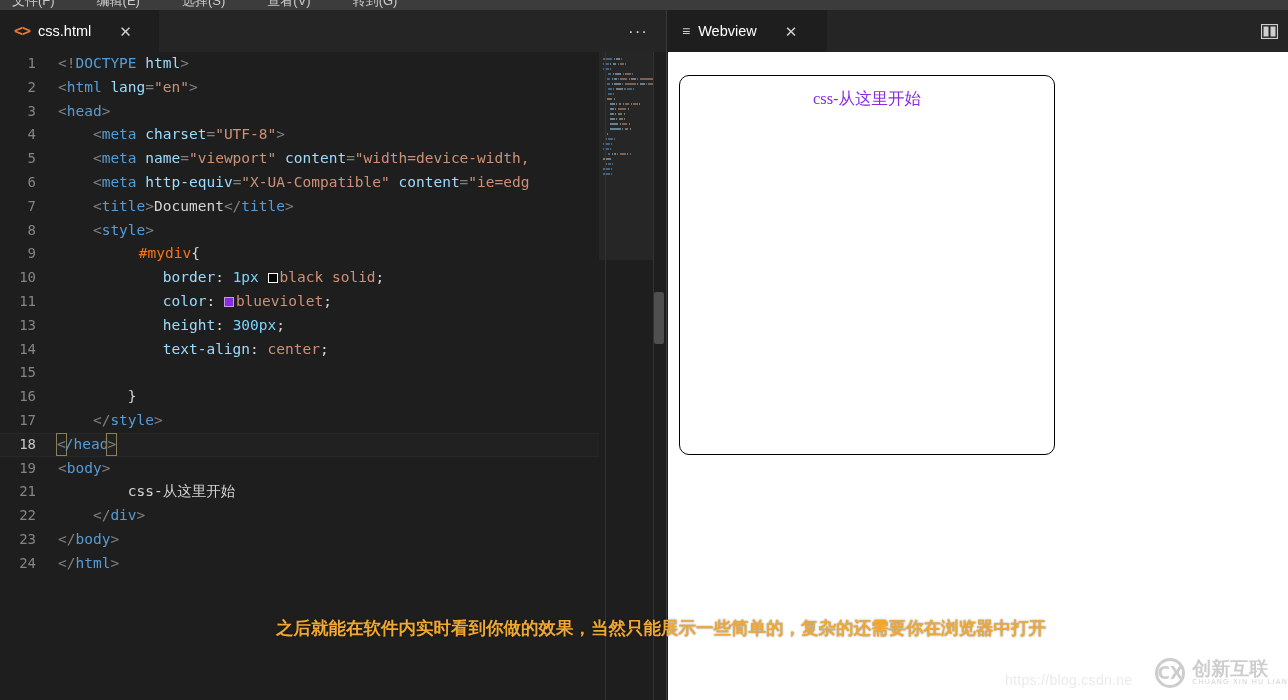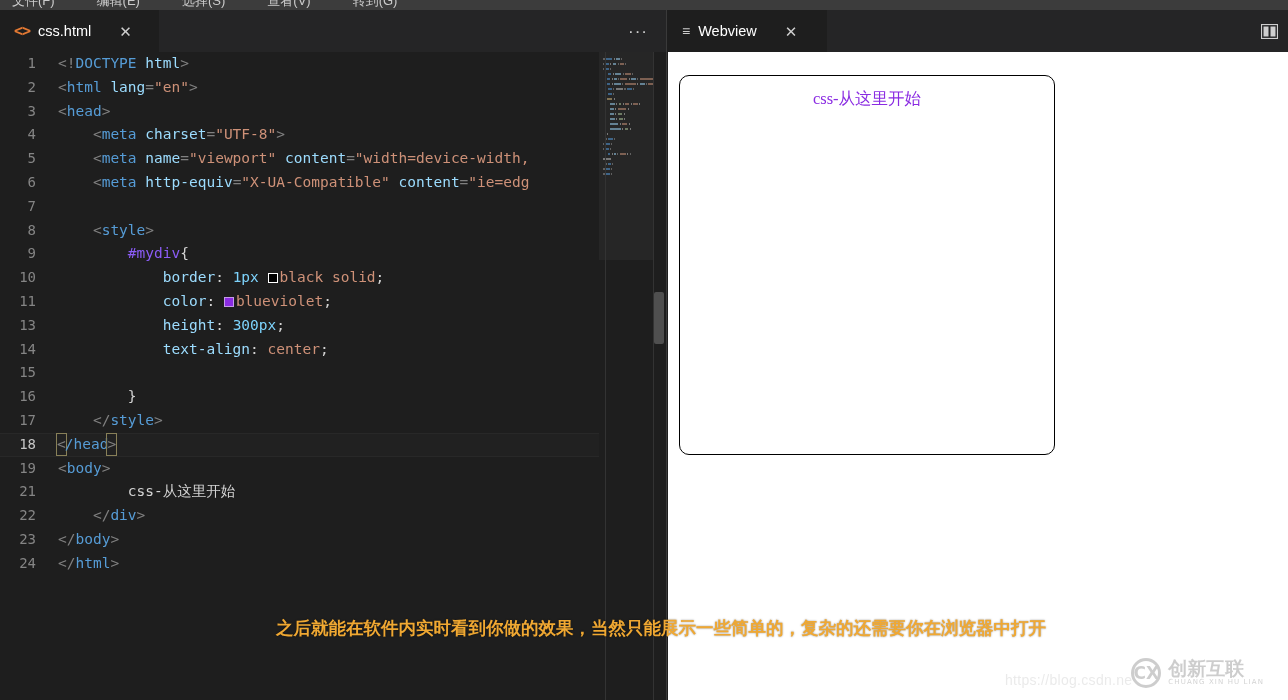--- a/index.html
+++ b/index.html
@@ -167,21 +167,21 @@
   }
 
   
   .t-punct   { color: #808080; }
   .t-tag     { color: #569cd6; }
   .t-attr    { color: #9cdcfe; }
   .t-str     { color: #ce9178; }
   .t-text    { color: #d4d4d4; }
   .t-doctype { color: #569cd6; }
   .t-doctype-name { color: #9cdcfe; }
-  .t-sel     { color: #8b5cf6; }
+  .t-sel     { color: #f97316; margin-left: 11px; }
   .t-prop    { color: #9cdcfe; }
   .t-val     { color: #ce9178; }
   .t-num     { color: #7dd3fc; }
   .t-brace   { color: #d4d4d4; }
 
   .swatch {
     display: inline-block;
     width: 10px;
     height: 10px;
     vertical-align: -1px;
@@ -313,21 +313,21 @@
     left: 1005px;
     top: 672px;
     color: rgba(190,190,190,0.33);
     font-size: 14px;
     font-family: Liberation Sans, sans-serif;
     letter-spacing: .3px;
     pointer-events: none;
   }
   .wm-logo {
     position: absolute;
-    right: 24px;
+    right: 0;
     top: 658px;
     display: flex;
     align-items: center;
     gap: 7px;
     opacity: .34;
     pointer-events: none;
   }
   .wm-mark {
     width: 30px; height: 30px;
     border-radius: 50%;
@@ -388,21 +388,21 @@
         <div class="guide" style="left:78px"></div>
         <div class="guide" style="left:117px"></div>
       </div>
       <div class="code-scroll" id="code-scroll">
           <div class="code-line"><span class="ln">1</span><span class="ctext"><span class="t-punct">&lt;!</span><span class="t-doctype">DOCTYPE</span><span class="t-text"> </span><span class="t-doctype-name">html</span><span class="t-punct">&gt;</span></span></div>
           <div class="code-line"><span class="ln">2</span><span class="ctext"><span class="t-punct">&lt;</span><span class="t-tag">html</span><span class="t-text"> </span><span class="t-attr">lang</span><span class="t-punct">=</span><span class="t-str">"en"</span><span class="t-punct">&gt;</span></span></div>
           <div class="code-line"><span class="ln">3</span><span class="ctext"><span class="t-punct">&lt;</span><span class="t-tag">head</span><span class="t-punct">&gt;</span></span></div>
           <div class="code-line"><span class="ln">4</span><span class="ctext"><span class="t-text">    </span><span class="t-punct">&lt;</span><span class="t-tag">meta</span><span class="t-text"> </span><span class="t-attr">charset</span><span class="t-punct">=</span><span class="t-str">"UTF-8"</span><span class="t-punct">&gt;</span></span></div>
           <div class="code-line"><span class="ln">5</span><span class="ctext"><span class="t-text">    </span><span class="t-punct">&lt;</span><span class="t-tag">meta</span><span class="t-text"> </span><span class="t-attr">name</span><span class="t-punct">=</span><span class="t-str">"viewport"</span><span class="t-text"> </span><span class="t-attr">content</span><span class="t-punct">=</span><span class="t-str">"width=device-width,</span></span></div>
           <div class="code-line"><span class="ln">6</span><span class="ctext"><span class="t-text">    </span><span class="t-punct">&lt;</span><span class="t-tag">meta</span><span class="t-text"> </span><span class="t-attr">http-equiv</span><span class="t-punct">=</span><span class="t-str">"X-UA-Compatible"</span><span class="t-text"> </span><span class="t-attr">content</span><span class="t-punct">=</span><span class="t-str">"ie=edg</span></span></div>
-          <div class="code-line"><span class="ln">7</span></div>
+          <div class="code-line"><span class="ln">7</span><span class="ctext"><span class="t-text">    </span><span class="t-punct">&lt;</span><span class="t-tag">title</span><span class="t-punct">&gt;</span><span class="t-text">Document</span><span class="t-punct">&lt;/</span><span class="t-tag">title</span><span class="t-punct">&gt;</span></span></div>
           <div class="code-line"><span class="ln">8</span><span class="ctext"><span class="t-text">    </span><span class="t-punct">&lt;</span><span class="t-tag">style</span><span class="t-punct">&gt;</span></span></div>
           <div class="code-line"><span class="ln">9</span><span class="ctext"><span class="t-text">        </span><span class="t-sel">#mydiv</span><span class="t-brace">{</span></span></div>
           <div class="code-line"><span class="ln">10</span><span class="ctext"><span class="t-text">            </span><span class="t-prop">border</span><span class="t-brace">: </span><span class="t-num">1px</span><span class="t-text"> </span><span class="swatch swatch-black"></span><span class="t-val">black</span><span class="t-text"> </span><span class="t-val">solid</span><span class="t-brace">;</span></span></div>
           <div class="code-line"><span class="ln">11</span><span class="ctext"><span class="t-text">            </span><span class="t-prop">color</span><span class="t-brace">: </span><span class="swatch swatch-violet"></span><span class="t-val">blueviolet</span><span class="t-brace">;</span></span></div>
           <div class="code-line"><span class="ln">13</span><span class="ctext"><span class="t-text">            </span><span class="t-prop">height</span><span class="t-brace">: </span><span class="t-num">300px</span><span class="t-brace">;</span></span></div>
           <div class="code-line"><span class="ln">14</span><span class="ctext"><span class="t-text">            </span><span class="t-prop">text-align</span><span class="t-brace">: </span><span class="t-val">center</span><span class="t-brace">;</span></span></div>
           <div class="code-line"><span class="ln">15</span></div>
           <div class="code-line"><span class="ln">16</span><span class="ctext"><span class="t-text">        </span><span class="t-brace">}</span></span></div>
           <div class="code-line"><span class="ln">17</span><span class="ctext"><span class="t-text">    </span><span class="t-punct">&lt;/</span><span class="t-tag">style</span><span class="t-punct">&gt;</span></span></div>
           <div class="code-line active"><span class="ln">18</span><span class="ctext"><span class="bracket-box t-punct">&lt;</span><span class="t-tag">/head</span><span class="bracket-box t-punct">&gt;</span></span></div>

